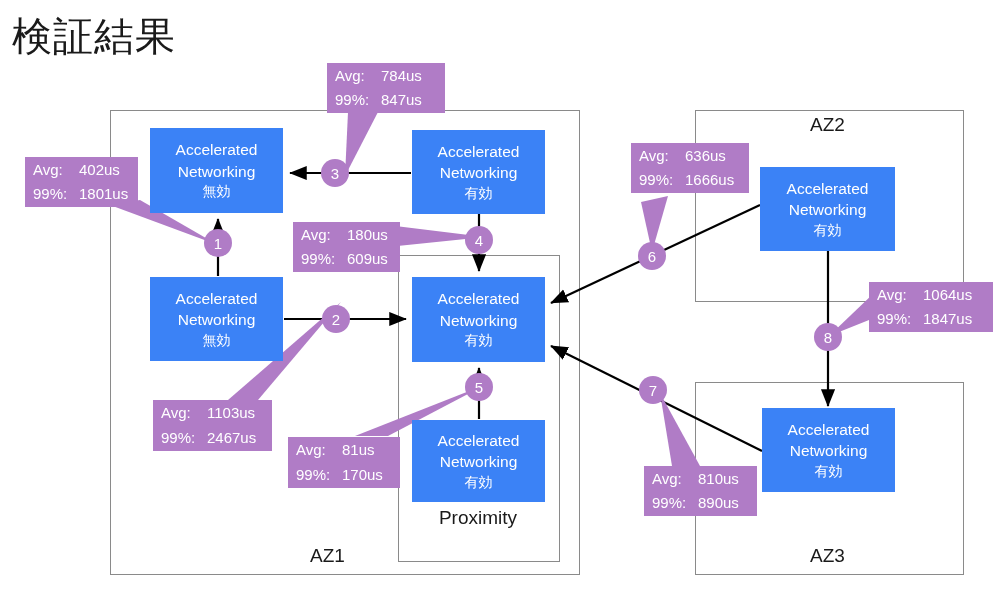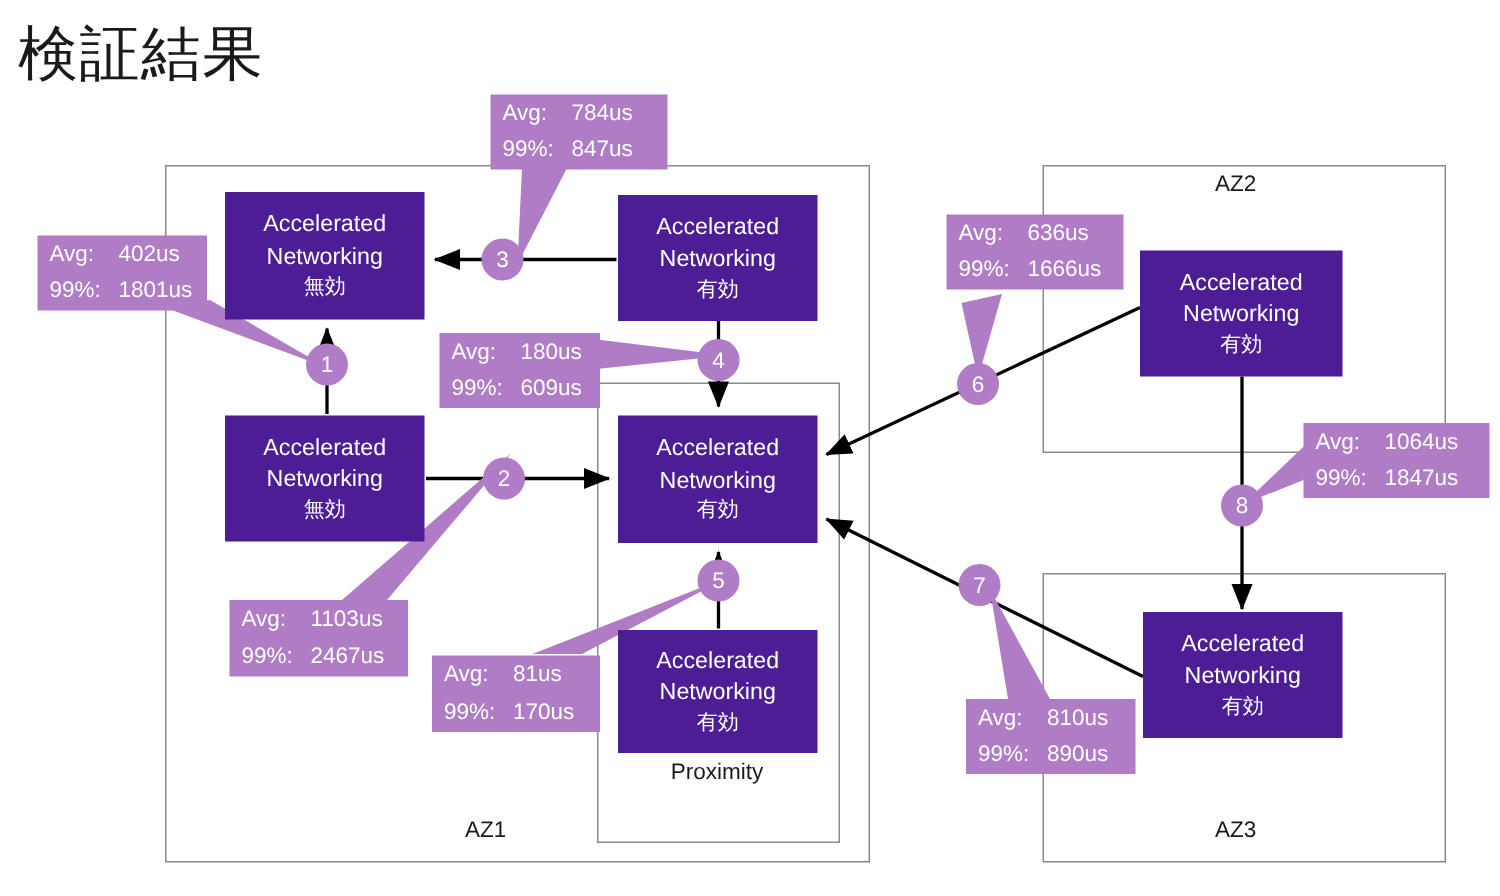--- a/index.html
+++ b/index.html
@@ -8,24 +8,24 @@
   #stage{position:absolute;left:0;top:0;width:1000px;height:597px;}
   svg.layer{position:absolute;left:0;top:0;width:1000px;height:597px;overflow:visible;}
   #edges{z-index:1;}
   #callout-tails{z-index:3;}
 
   .title{position:absolute;left:12px;top:14px;font-size:40px;line-height:1.1;
          color:#1a1a1a;font-family:"DejaVu Sans","Liberation Sans",sans-serif;
          letter-spacing:1px;z-index:6;white-space:nowrap;}
 
   .zone{position:absolute;border:1.3px solid #8a8a8a;background:transparent;z-index:0;}
-  .zone-label{position:absolute;z-index:6;font-size:15px;color:#1a1a1a;
+  .zone-label{position:absolute;z-index:6;font-size:19px;color:#1a1a1a;
               text-align:center;white-space:nowrap;}
 
-  .vm{position:absolute;background:#4c1d95;color:#ffffff;z-index:4;
+  .vm{position:absolute;background:#3b82f6;color:#ffffff;z-index:4;
       display:flex;flex-direction:column;align-items:center;justify-content:center;
       font-size:15.5px;line-height:1.38;text-align:center;}
   .vm .jp{font-family:"DejaVu Sans","Liberation Sans",sans-serif;font-size:14px;}
 
   .callout{position:absolute;background:#b07cc6;color:#ffffff;z-index:5;
            display:flex;flex-direction:column;justify-content:center;
            font-size:15px;line-height:1.62;padding:2px 8px;box-sizing:border-box;
            white-space:nowrap;}
   .callout .r{display:flex;}
   .callout .k{display:inline-block;}

